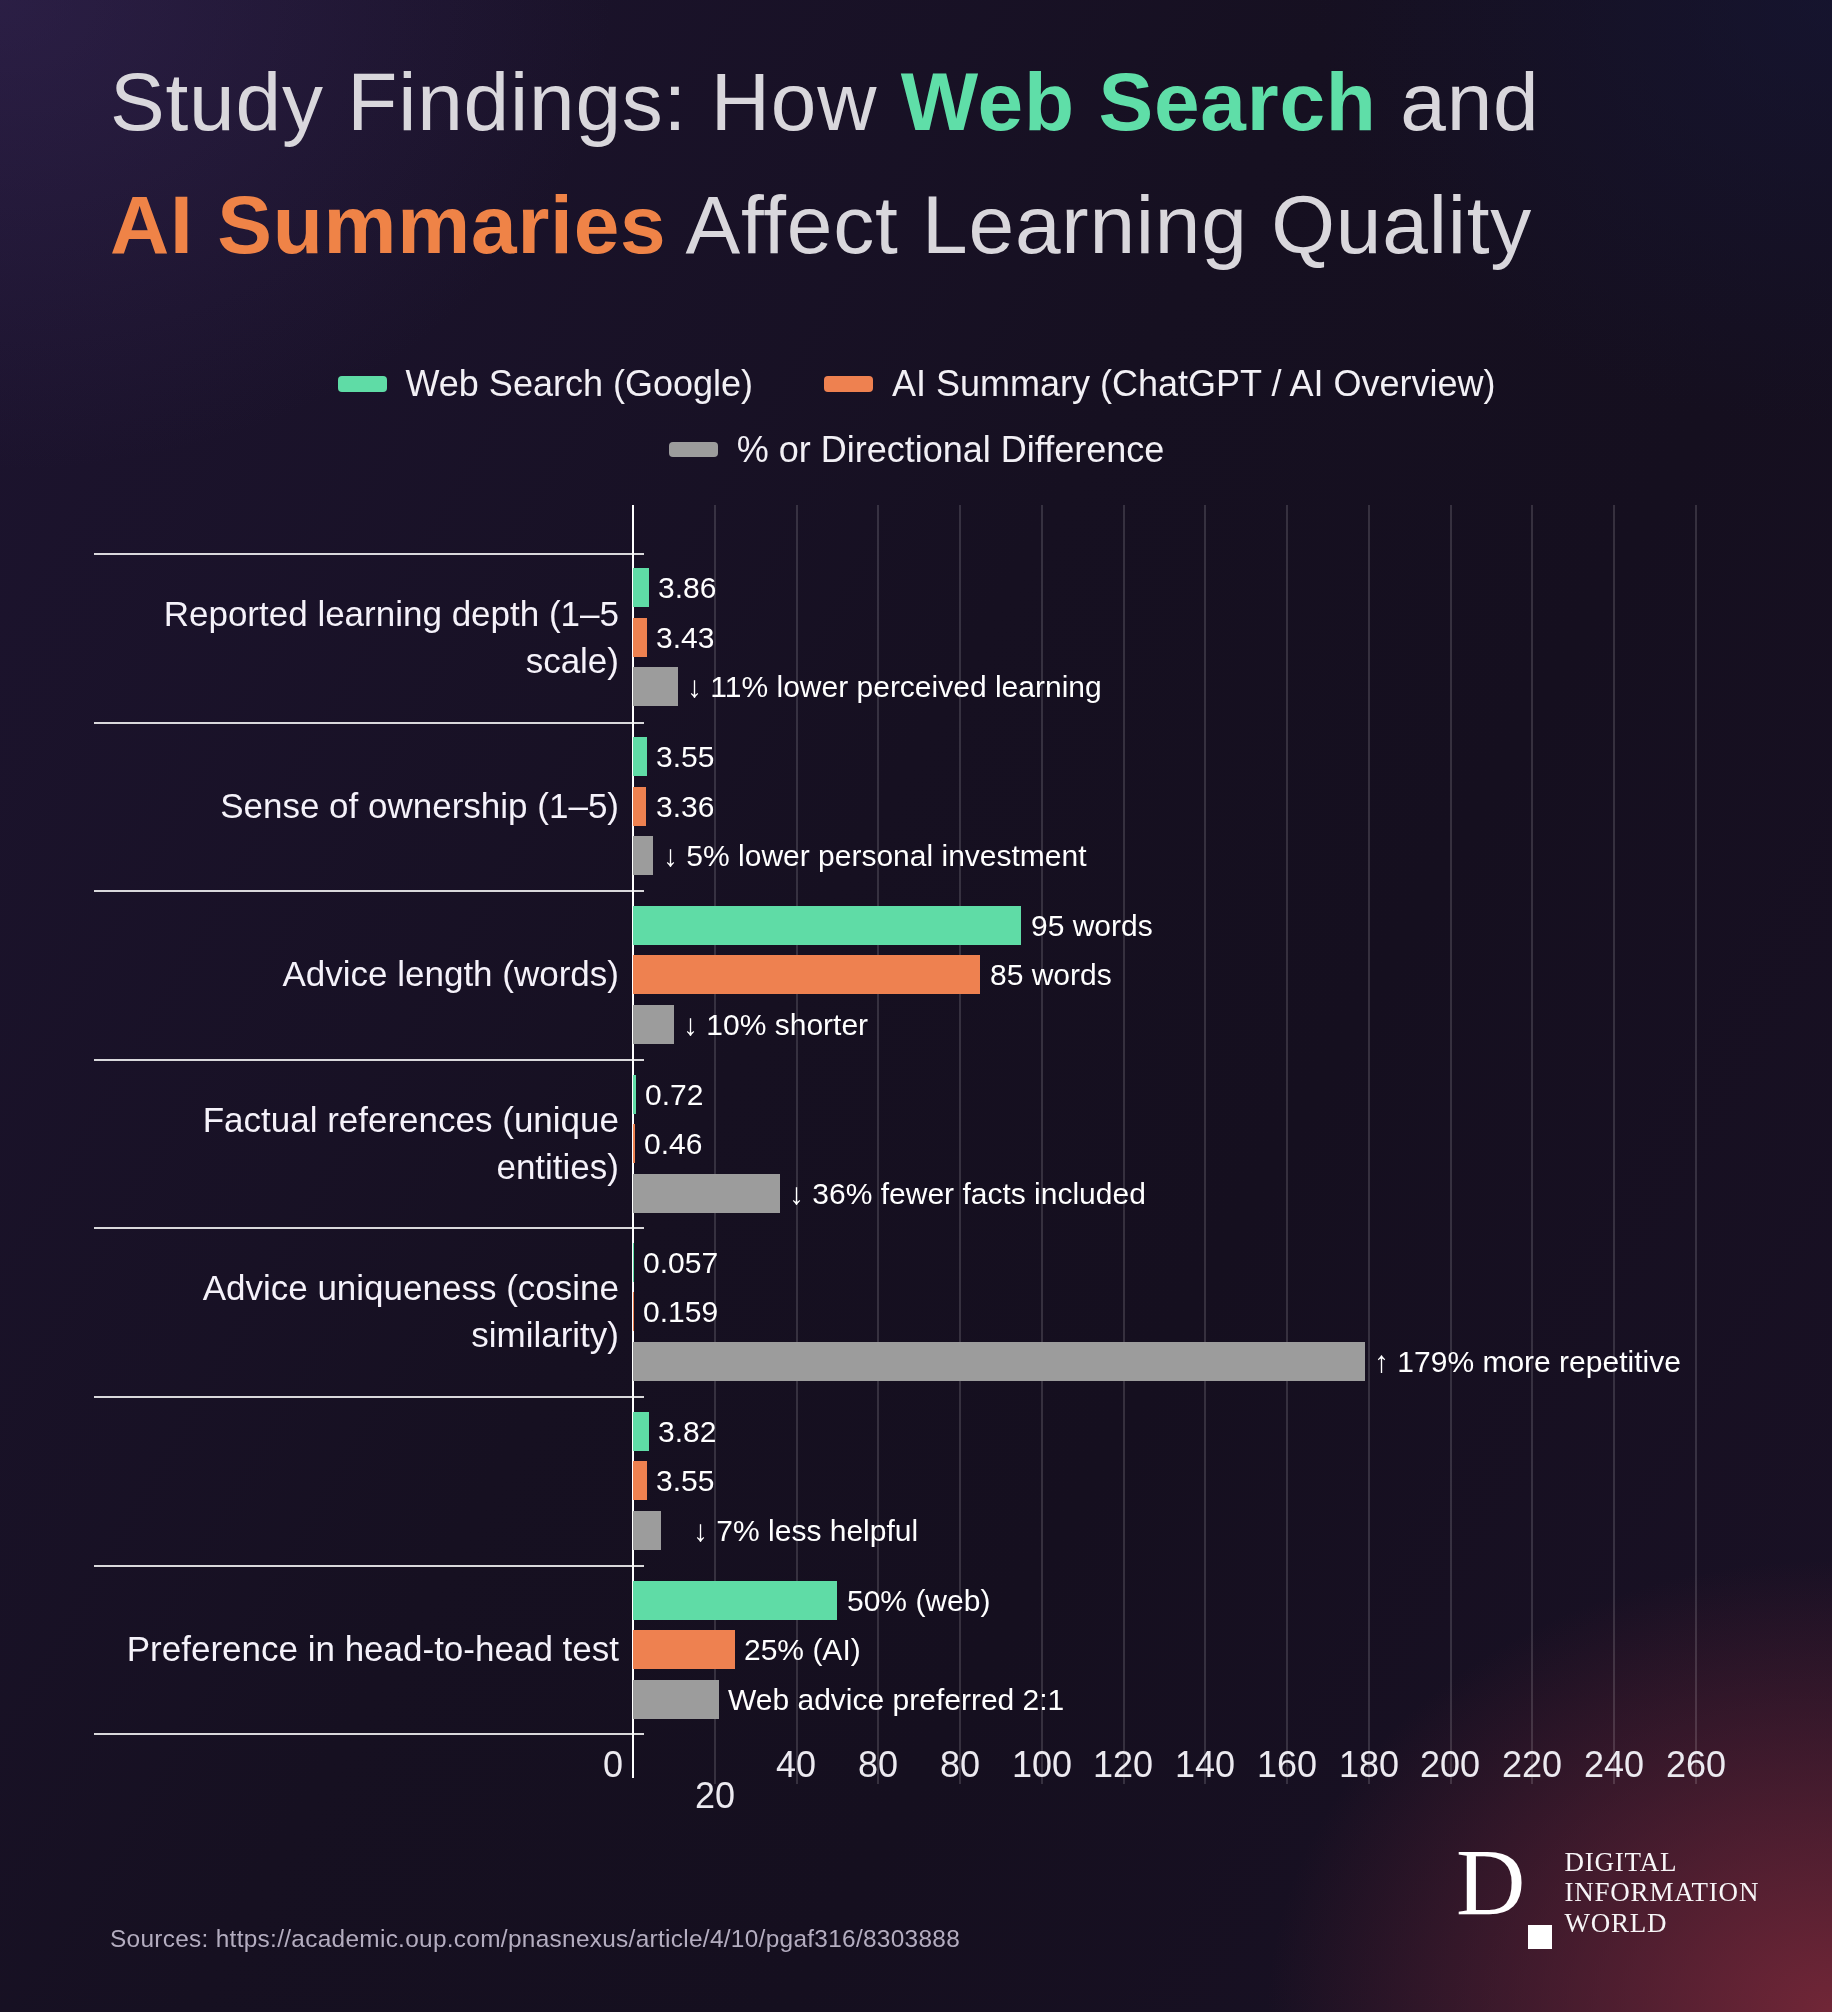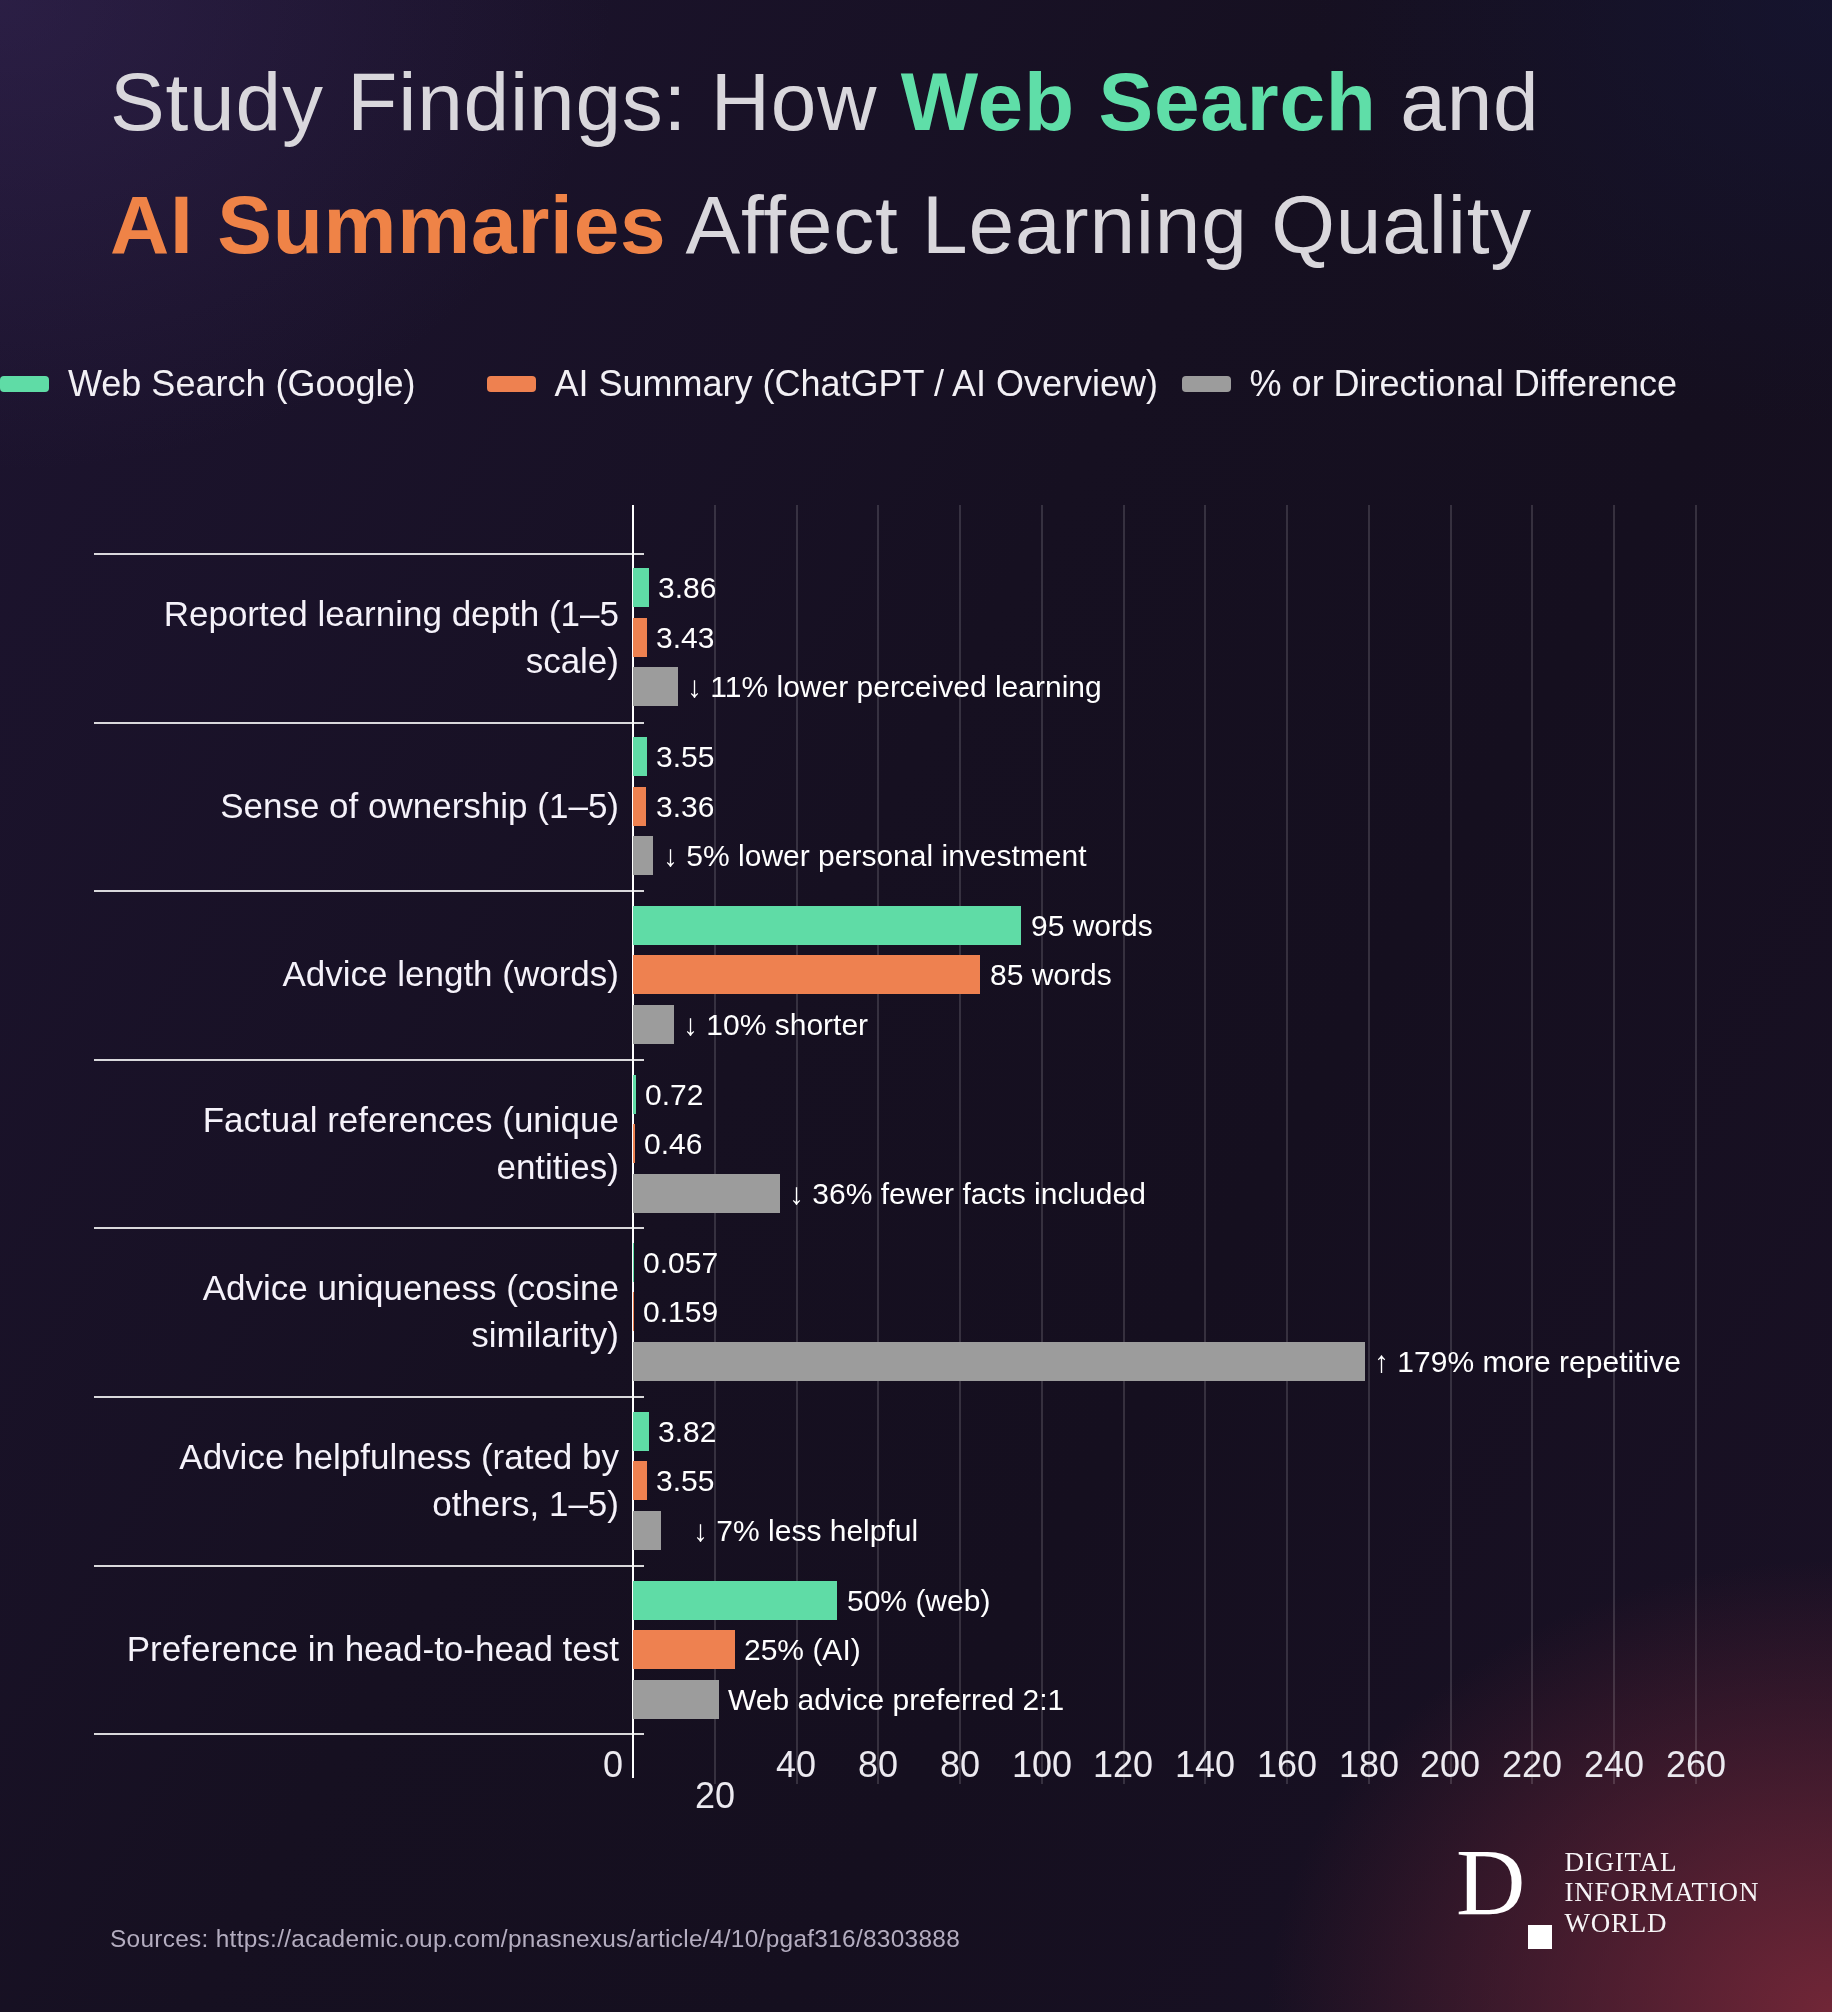--- a/index.html
+++ b/index.html
@@ -13,21 +13,21 @@
       radial-gradient(865px 708px at 100% 0%, rgba(22,24,58,0.55), rgba(22,24,58,0) 60%),
       linear-gradient(120deg,#1d1430 0%, #161021 45%, #150f1f 65%, #1a1126 100%);
     color:#f2f0f7;
   }
   
   .title{position:absolute;left:110px;top:61px;width:1627px;line-height:1.0;}
   .title-line{font-size:82px;font-weight:500;letter-spacing:0.8px;color:#d9d7dc;margin-bottom:41px;white-space:nowrap;}
   .t-green{color:#5fdea8;font-weight:700;}
   .t-orange{color:#ef8347;font-weight:700;}
   
-  .legend{position:absolute;left:0;top:363px;width:1833px;display:flex;align-items:flex-start;gap:23.6px;}
+  .legend{position:absolute;left:0;top:363px;width:1833px;display:flex;flex-direction:column;align-items:center;gap:23.6px;}
   .legend-row{display:flex;align-items:center;gap:71px;}
   .legend-item{display:flex;align-items:center;gap:19px;}
   .swatch{width:49px;height:15.7px;border-radius:3.9px;display:inline-block;}
   .swatch-green{background:#5fdca6;}
   .swatch-orange{background:#ee8150;}
   .swatch-gray{background:#9c9c9c;}
   .legend-label{font-size:36px;font-weight:500;color:#f2f0f5;}
   
   .chart{position:absolute;left:0;top:0;width:1822px;height:2013px;}
   .gridline{position:absolute;width:1.6px;background:rgba(255,255,255,0.14);}
@@ -129,21 +129,20 @@
       <div class="bar-label" style="left: 644px; top: 1124px; height: 39px;">0.46</div>
       <div class="bar" style="left: 633px; top: 1174px; width: 147px; height: 39px; background: rgb(156, 156, 156);"></div>
       <div class="bar-label" style="left: 789px; top: 1174px; height: 39px;">↓ 36% fewer facts included</div>
       <div class="cat-label" style="left: 94px; top: 1227px; width: 525px; height: 169px;">Advice uniqueness (cosine similarity)</div>
       <div class="bar" style="left: 633px; top: 1243px; width: 0.8px; height: 39px; background: rgb(95, 220, 166);"></div>
       <div class="bar-label" style="left: 643px; top: 1243px; height: 39px;">0.057</div>
       <div class="bar" style="left: 633px; top: 1292px; width: 0.8px; height: 39px; background: rgb(238, 129, 80);"></div>
       <div class="bar-label" style="left: 643px; top: 1292px; height: 39px;">0.159</div>
       <div class="bar" style="left: 633px; top: 1342px; width: 732px; height: 39px; background: rgb(156, 156, 156);"></div>
       <div class="bar-label" style="left: 1374px; top: 1342px; height: 39px;">↑ 179% more repetitive</div>
-      <div class="cat-label" style="left: 94px; top: 1396px; width: 525px; height: 169px;">Advice helpfulness (rated by others, 1–5)</div>
       <div class="bar" style="left: 633px; top: 1412px; width: 15.7px; height: 39px; background: rgb(95, 220, 166);"></div>
       <div class="bar-label" style="left: 658px; top: 1412px; height: 39px;">3.82</div>
       <div class="bar" style="left: 633px; top: 1461px; width: 14px; height: 39px; background: rgb(238, 129, 80);"></div>
       <div class="bar-label" style="left: 656px; top: 1461px; height: 39px;">3.55</div>
       <div class="bar" style="left: 633px; top: 1511px; width: 28px; height: 39px; background: rgb(156, 156, 156);"></div>
       <div class="bar-label" style="left: 693px; top: 1511px; height: 39px; text-align: center;">↓ 7% less helpful</div>
       <div class="cat-label" style="left: 94px; top: 1565px; width: 525px; height: 169px;">Preference in head-to-head test</div>
       <div class="bar" style="left: 633px; top: 1581px; width: 204px; height: 39px; background: rgb(95, 220, 166);"></div>
       <div class="bar-label" style="left: 847px; top: 1581px; height: 39px;">50% (web)</div>
       <div class="bar" style="left: 633px; top: 1630px; width: 102px; height: 39px; background: rgb(238, 129, 80);"></div>

